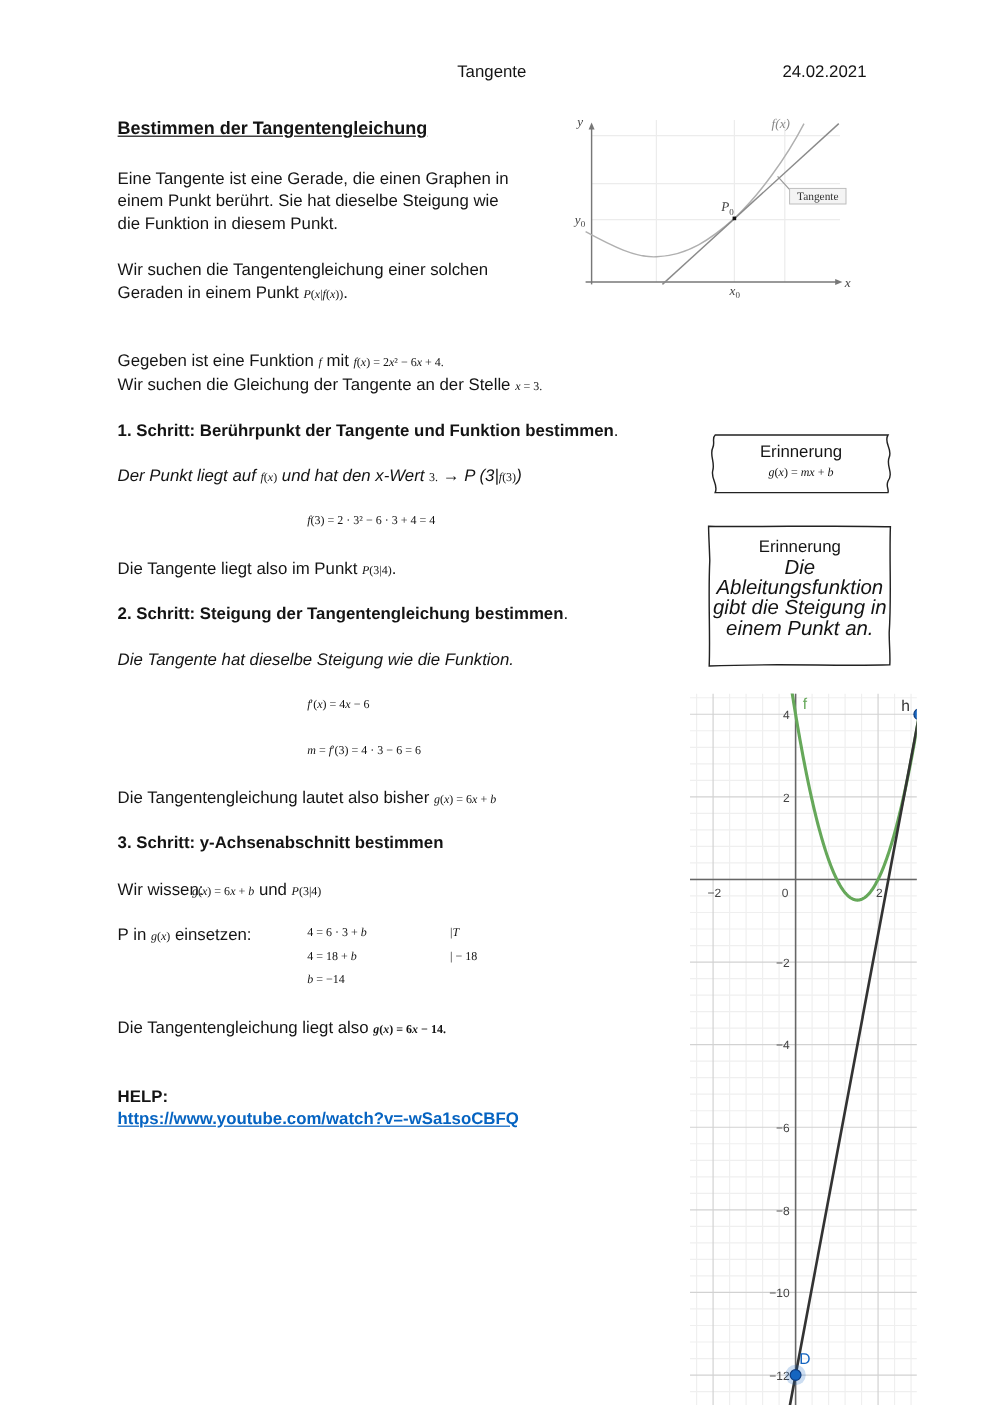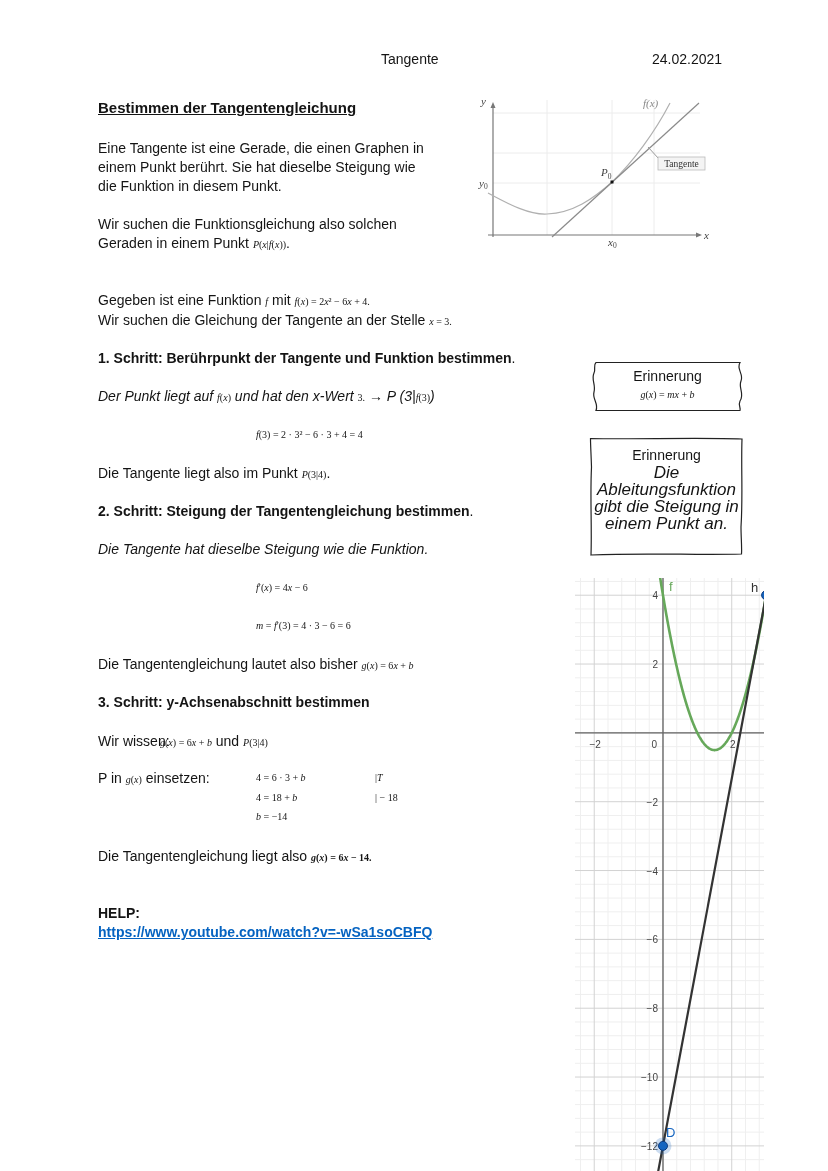--- a/index.html
+++ b/index.html
@@ -30,21 +30,21 @@
 
 <div id="page">
 
   <div class="t" style="left:381px;top:51px">Tangente</div>
   <div class="t" style="left:652px;top:51px">24.02.2021</div>
 
   <div class="t h1" style="left:98px;top:100px">Bestimmen der Tangentengleichung</div>
   <div class="t" style="left:98px;top:140px">Eine Tangente ist eine Gerade, die einen Graphen in</div>
   <div class="t" style="left:98px;top:159px">einem Punkt berührt. Sie hat dieselbe Steigung wie</div>
   <div class="t" style="left:98px;top:178px">die Funktion in diesem Punkt.</div>
-  <div class="t" style="left:98px;top:216px">Wir suchen die Funktionsgleichung also solchen</div>
+  <div class="t" style="left:98px;top:216px">Wir suchen die Tangentengleichung einer solchen</div>
   <div class="t" style="left:98px;top:235px">
     <span>Geraden in einem Punkt </span><span class="m"><i>P</i>(<i>x</i>|<i>f</i>(<i>x</i>))</span><span>.</span>
   </div>
 
   <svg id="sketch" style="position:absolute;left:475px;top:90px" width="245" height="165">
     <g stroke="#ececec" stroke-width="1">
       <line x1="18" y1="23" x2="225" y2="23"></line>
       <line x1="18" y1="63" x2="225" y2="63"></line>
       <line x1="18" y1="93" x2="225" y2="93"></line>
       <line x1="72" y1="10" x2="72" y2="145"></line>

